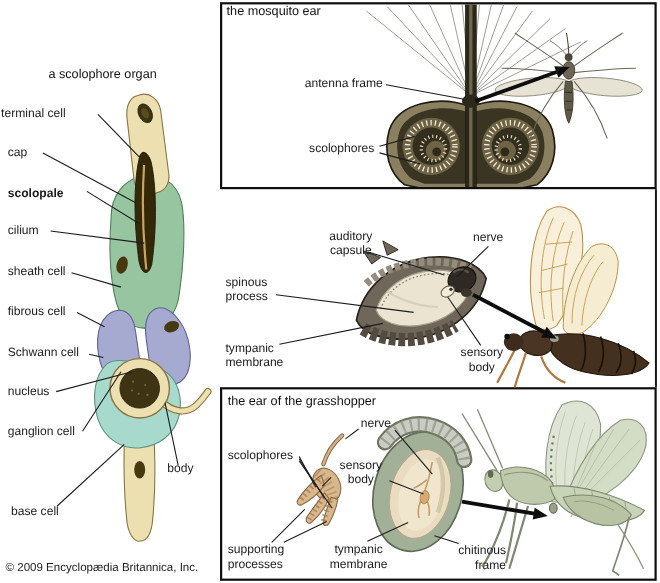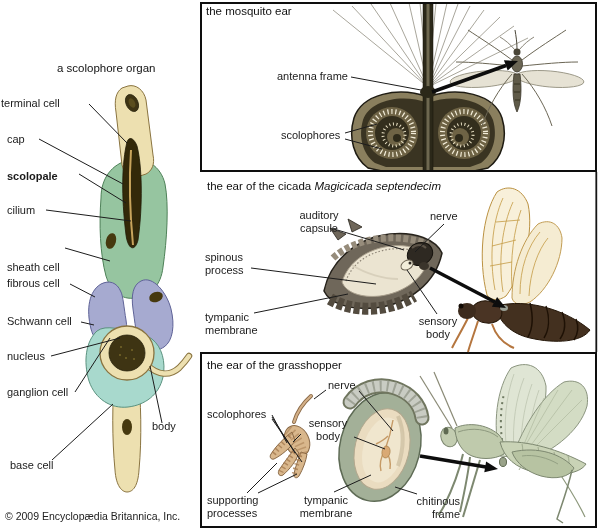--- a/index.html
+++ b/index.html
@@ -291,40 +291,37 @@
     <g>
       <line x1="430" y1="268" x2="495" y2="302" stroke="#0d0d0d" stroke-width="3.5"></line>
       <polygon points="506,308 491.9,306.8 497.1,297" fill="#0d0d0d"></polygon>
     </g>
     <g>
       <line x1="420" y1="456" x2="486" y2="467" stroke="#0d0d0d" stroke-width="3.5"></line>
       <polygon points="498,469 484.3,472.3 486.1,461.5" fill="#0d0d0d"></polygon>
     </g>
   </svg>
 
-  <div class="lbl title" style="left:57px;top:62px;">a scolophore organ</div>
+  <div class="lbl title" style="left:44px;top:62px;">a scolophore organ</div>
   <div class="lbl" style="left:1px;top:97px;">terminal cell</div>
   <div class="lbl" style="left:7px;top:133px;">cap</div>
   <div class="lbl" style="left:7px;top:170px;font-weight:bold;">scolopale</div>
   <div class="lbl" style="left:7px;top:204px;">cilium</div>
-  <div class="lbl" style="left:7px;top:241px;margin-top:20px;">sheath cell</div>
+  <div class="lbl" style="left:7px;top:241px;">sheath cell</div>
   <div class="lbl" style="left:7px;top:277px;text-align:center;">fibrous cell</div>
   <div class="lbl" style="left:7px;top:315px;">Schwann cell</div>
   <div class="lbl" style="left:7px;top:350px;">nucleus</div>
   <div class="lbl" style="left:7px;top:386px;">ganglion cell</div>
   <div class="lbl" style="left:152px;top:420px;">body</div>
   <div class="lbl" style="left:10px;top:459px;">base cell</div>
 
   <div class="lbl title" style="left:206px;top:5px;text-align:right;">the mosquito ear</div>
   <div class="lbl" style="left:277px;top:70px;">antenna frame</div>
   <div class="lbl" style="left:281px;top:129px;">scolophores</div>
 
-  <div class="lbl title" style="left:207px;top:180px;">
-    <span>the ear of the cicada </span><span style="font-style:italic;">Magicicada septendecim</span>
-  </div>
   <div class="lbl wrap ctr" style="left:289px;top:209px;width:60px;">auditory capsule</div>
   <div class="lbl" style="left:430px;top:210px;">nerve</div>
   <div class="lbl wrap" style="left:205px;top:251px;width:52px;">spinous process</div>
   <div class="lbl wrap" style="left:205px;top:311px;width:66px;">tympanic membrane</div>
   <div class="lbl wrap ctr" style="left:412px;top:315px;width:52px;">sensory body</div>
 
   <div class="lbl title" style="left:207px;top:359px;">the ear of the grasshopper</div>
   <div class="lbl" style="left:207px;top:408px;">scolophores</div>
   <div class="lbl" style="left:328px;top:379px;">nerve</div>
   <div class="lbl wrap ctr" style="left:303px;top:417px;width:50px;">sensory body</div>

